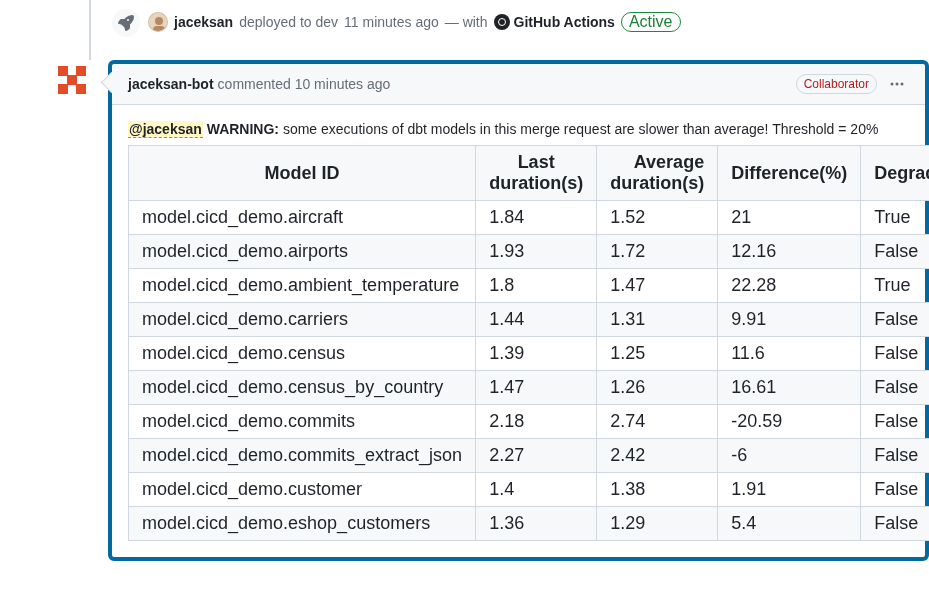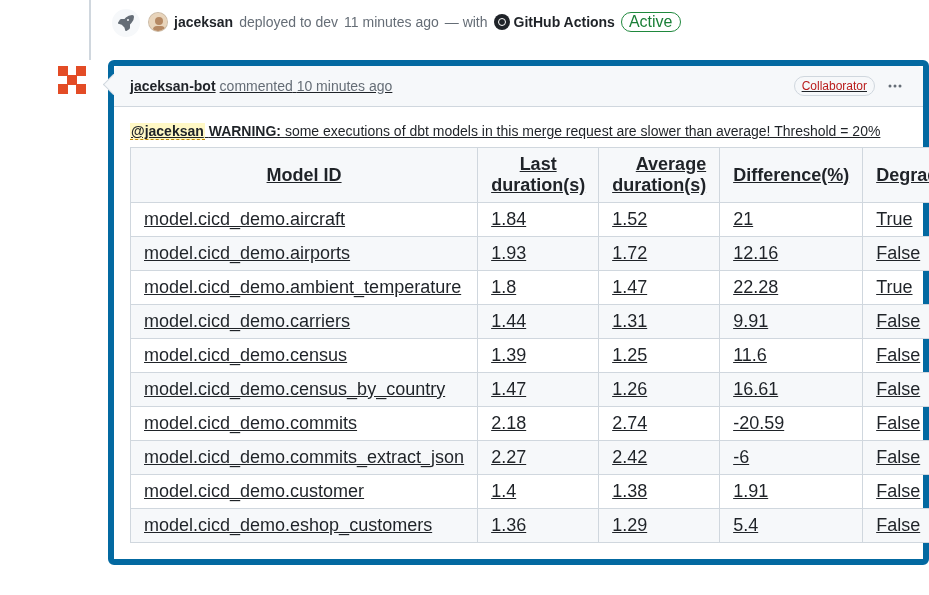--- a/index.html
+++ b/index.html
@@ -80,25 +80,24 @@
     width: 40px;
     height: 40px;
     border-radius: 50%;
     background: #fff;
     display: flex;
     align-items: center;
     justify-content: center;
     overflow: hidden;
   }
   .comment-box {
-    border: 6px solid #0369a1;
+    border: 4px solid #0369a1;
     border-radius: 6px;
     background: #fff;
     position: relative;
-    text-decoration: underline;
   }
   .comment-box::before {
     content: "";
     position: absolute;
     left: -8px;
     top: 11px;
     width: 14px;
     height: 14px;
     background: #f6f8fa;
     border-left: 1px solid #d0d7de;

